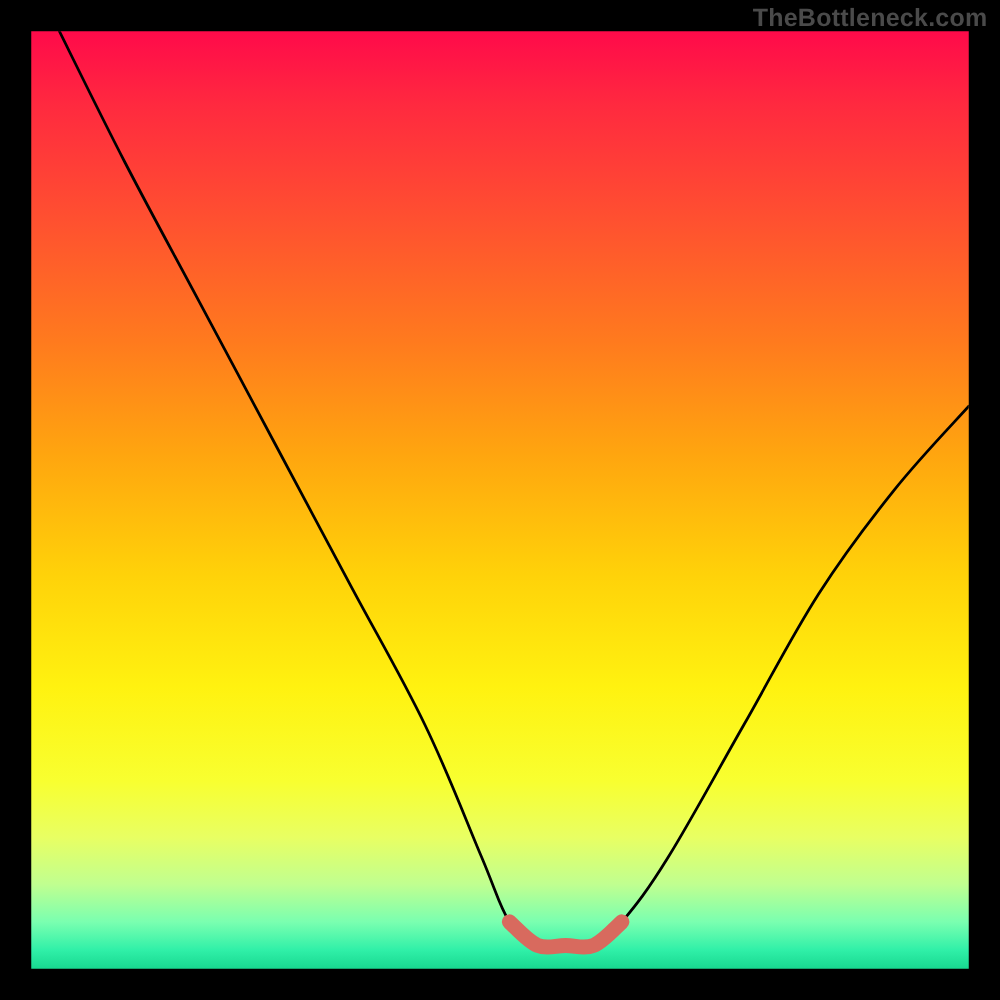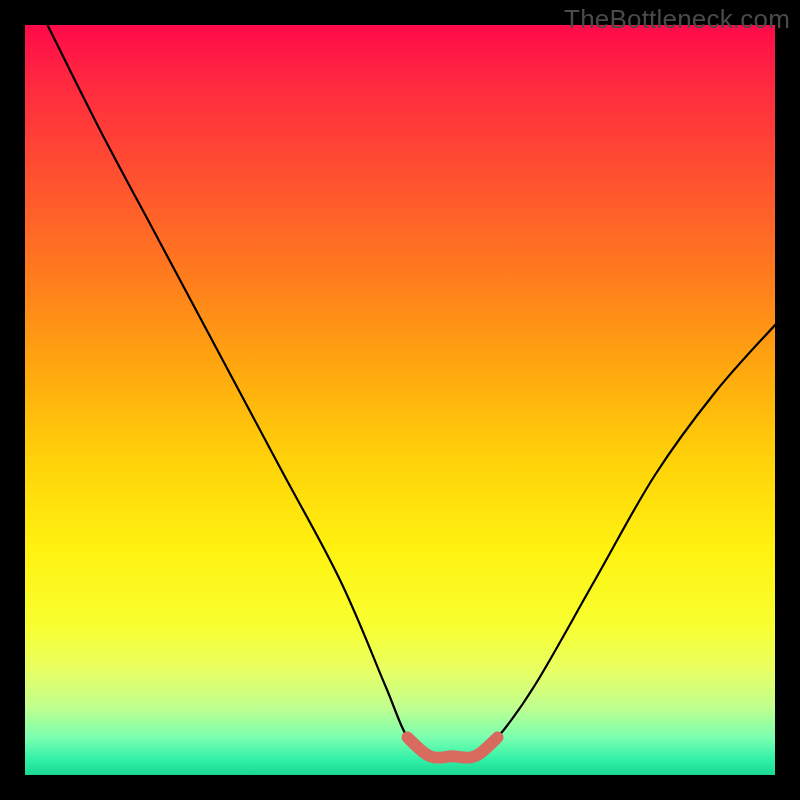--- a/index.html
+++ b/index.html
@@ -37,23 +37,23 @@
       #7affb0 95%,
       #30f0a8 98%,
       #18d890 100%
     );
   }
   .watermark {
     position: absolute;
     top: 4px;
     right: 10px;
     color: #4a4a4a;
-    font-size: 26px;
+    font-size: 20px;
     letter-spacing: 0.2px;
-    font-weight: 400;
+    font-weight: 700;
     user-select: none;
   }
   svg.curve {
     position: absolute;
     left: 0;
     top: 0;
     width: 750px;
     height: 750px;
   }
 </style>

